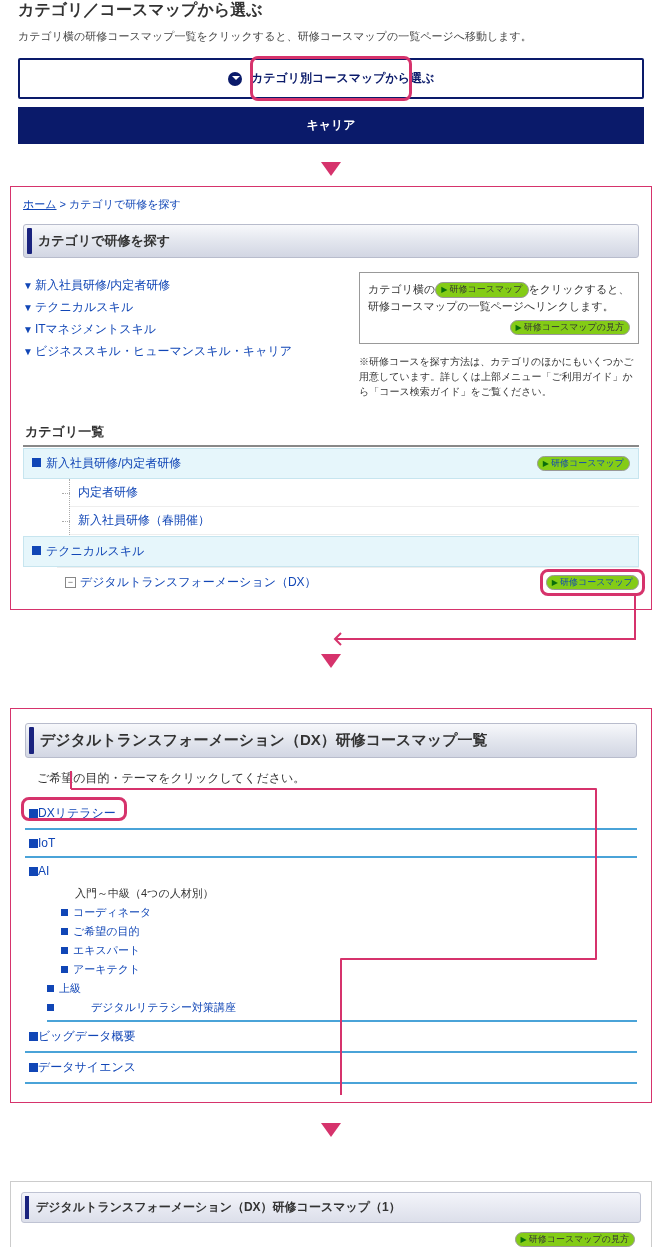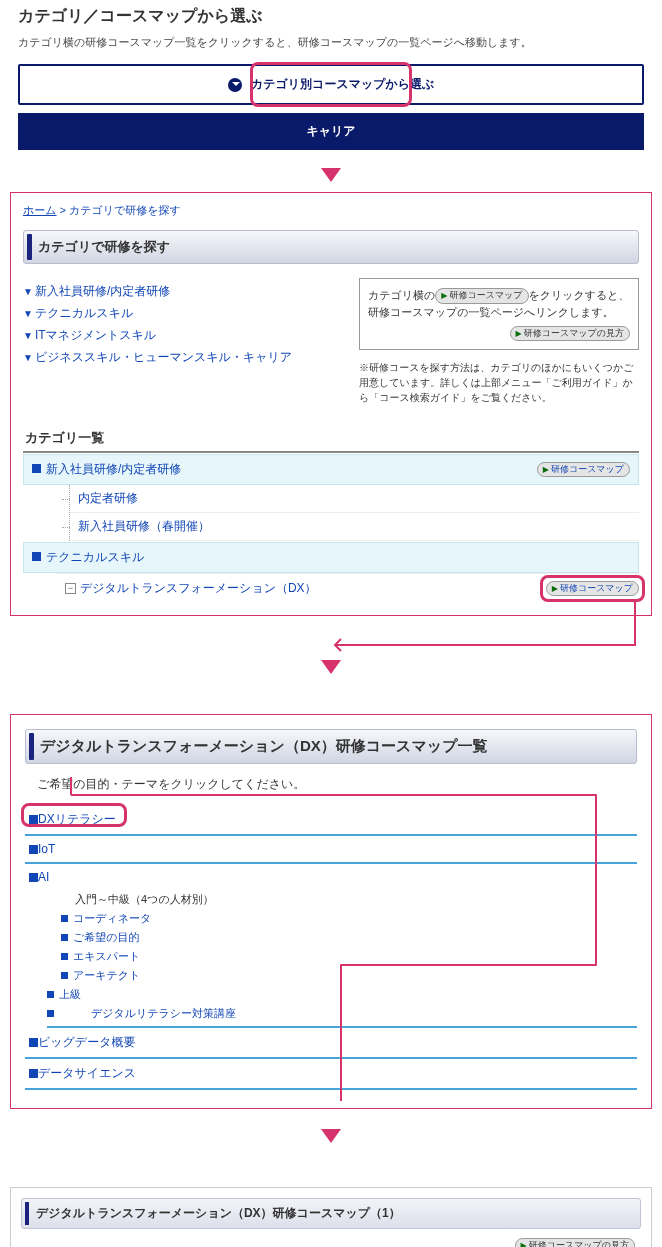--- a/index.html
+++ b/index.html
@@ -1,17 +1,17 @@
 <!DOCTYPE html>
 <html><head>
 <meta charset="utf-8">
 <style>
   * { box-sizing: border-box; margin: 0; padding: 0; }
   body { font-family: "Hiragino Kaku Gothic Pro", "Meiryo", sans-serif; font-size: 12px; color: #333; background: #fff; width: 662px; }
-  .section { padding: 6px 18px 18px; }
+  .section { padding: 0 18px 18px; }
   .sec-title { font-size: 16px; font-weight: bold; margin-bottom: 8px; }
   .sec-desc { font-size: 11px; color: #444; margin-bottom: 14px; }
   .wide-btn { border: 2px solid #0a1a6a; border-radius: 2px; text-align: center; padding: 10px; margin-bottom: 8px; cursor: pointer; position: relative; }
   .wide-btn .ic { display: inline-block; width: 14px; height: 14px; border-radius: 50%; background: #0a1a6a; position: relative; vertical-align: middle; margin-right: 6px; }
   .wide-btn .ic::after { content: ""; position: absolute; left: 4px; top: 4px; border: 4px solid transparent; border-top-color: #fff; }
   .wide-btn span.txt { color: #0a1a6a; font-weight: bold; vertical-align: middle; }
   .solid-btn { background: #0a1a6a; color: #fff; text-align: center; padding: 10px; font-weight: bold; }
   .highlight-box { border: 3px solid #d6336c; border-radius: 8px; position: absolute; pointer-events: none; }
   .arrow-down { width: 0; height: 0; border: 10px solid transparent; border-top: 14px solid #d6336c; margin: 0 auto; }
   .panel { border: 1px solid #d6336c; margin: 0 10px; padding: 10px 12px 16px; position: relative; }
@@ -19,21 +19,21 @@
   .breadcrumb a { color: #1146b6; text-decoration: underline; }
   .gradient-head { background: linear-gradient(to bottom, #f7f8fb 0%, #e3e6ee 50%, #d2d6e3 100%); border: 1px solid #b8bccc; border-radius: 3px; padding: 7px 10px; font-weight: bold; font-size: 13px; position: relative; }
   .gradient-head::before { content: ""; position: absolute; left: 3px; top: 3px; bottom: 3px; width: 5px; background: #1a237e; border-radius: 1px; }
   .gradient-head.pad { padding-left: 14px; }
   .two-col { display: flex; gap: 18px; margin-top: 14px; }
   .two-col .left { flex: 1; }
   .two-col .right { width: 280px; font-size: 11px; }
   .anchor-list .item { color: #1146b6; font-size: 12px; margin: 5px 0; cursor: pointer; }
   .anchor-list .item::before { content: "▼"; color: #1146b6; font-size: 10px; margin-right: 2px; }
   .info-box { border: 1px solid #999; padding: 8px; font-size: 11px; line-height: 1.5; position: relative; }
-  .chip { display: inline-block; border: 1px solid #999; border-radius: 8px; padding: 0 5px; font-size: 9px; background: #e5e5e5; vertical-align: middle; }
+  .chip { display: inline-block; border: 1px solid #999; border-radius: 8px; padding: 0 5px; font-size: 9px; background: #84cc16; vertical-align: middle; }
   .chip::before { content: "▶"; font-size: 8px; color: #0a6e0a; margin-right: 2px; }
   .small-note { font-size: 10px; color: #333; line-height: 1.5; margin-top: 10px; }
   .cat-head { font-size: 13px; font-weight: bold; border-bottom: 2px solid #888; padding: 4px 2px; margin-top: 20px; }
   .cat-row { background: #e6f6fb; border: 1px solid #c7e5ef; padding: 6px 8px; color: #1146b6; font-size: 12px; margin-top: 1px; display: flex; justify-content: space-between; align-items: center; }
   .cat-row .sq { display: inline-block; width: 9px; height: 9px; background: #1146b6; margin-right: 5px; }
   .sub-tree { margin-left: 46px; border-left: 1px dotted #aaa; }
   .sub-tree .leaf { padding: 5px 8px; border-bottom: 1px solid #eee; color: #1146b6; font-size: 12px; position: relative; }
   .sub-tree .leaf::before { content: ""; position: absolute; left: -8px; top: 50%; width: 8px; border-top: 1px dotted #aaa; }
   .tree-node { display: flex; align-items: center; gap: 4px; padding: 6px 8px; color: #1146b6; font-size: 12px; margin-left: 34px; border-top: 1px solid #eee; position: relative; }
   .tree-toggle { width: 11px; height: 11px; border: 1px solid #888; font-size: 9px; line-height: 9px; text-align: center; color: #666; }

